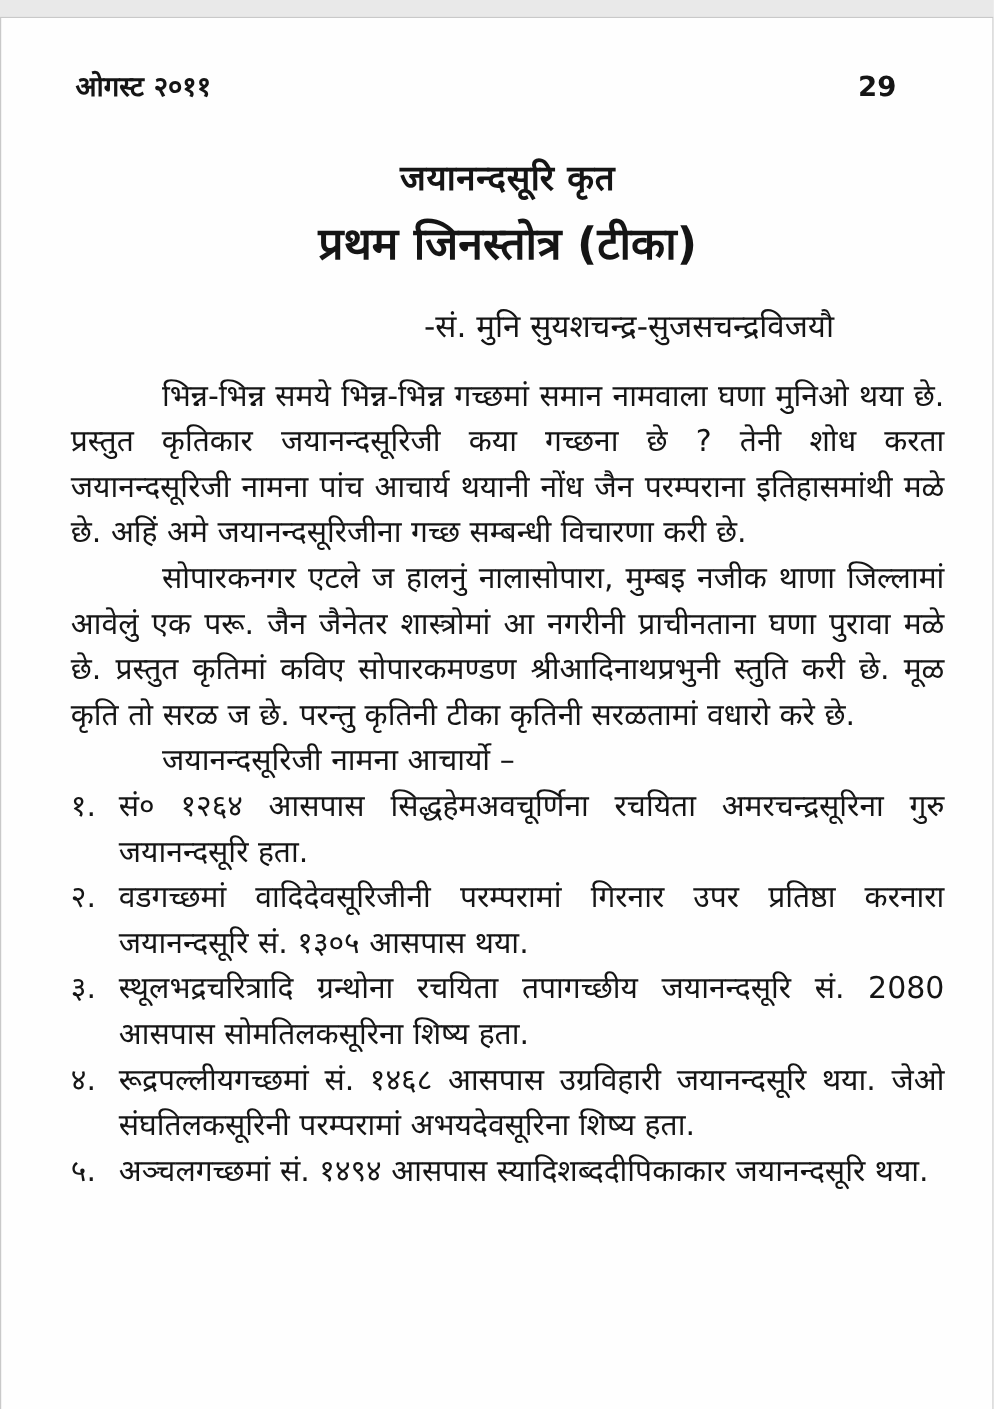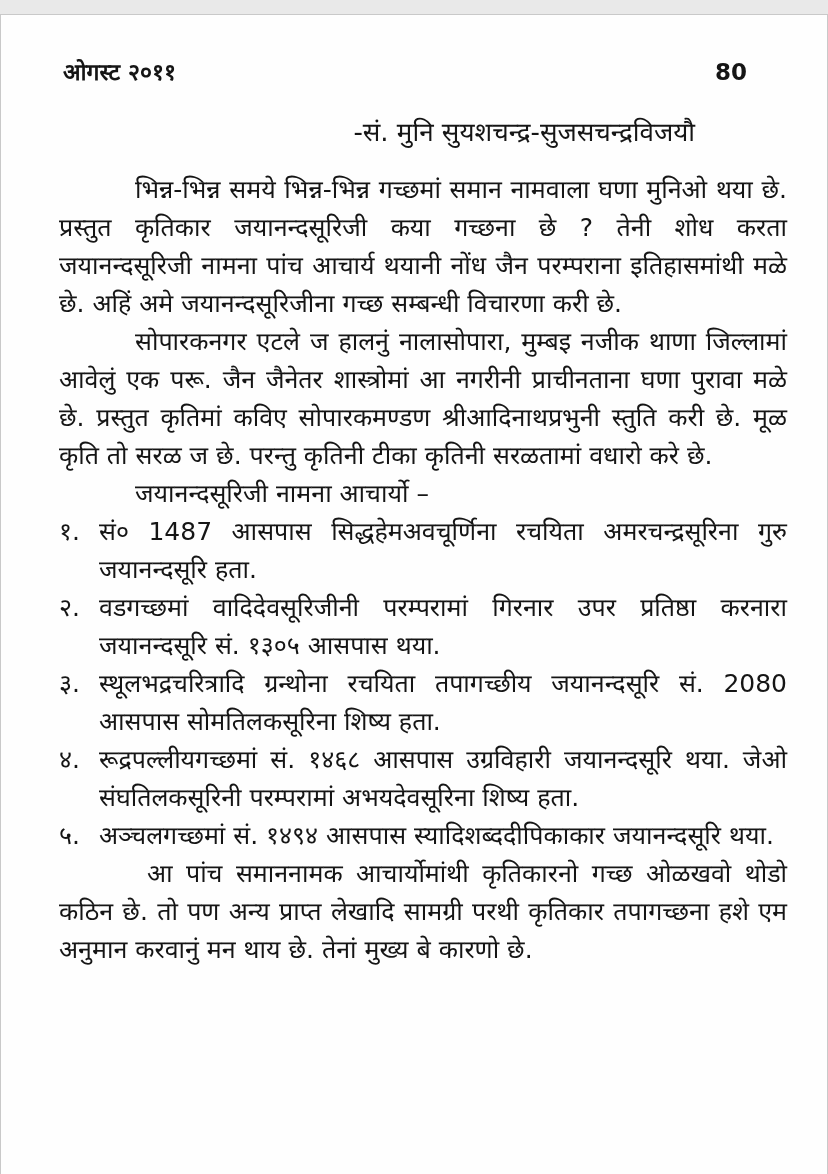--- a/index.html
+++ b/index.html
@@ -87,51 +87,54 @@
   }
 </style>
 </head>
 <body>
 
 <div class="page">
   <div class="inner">
 
     <div class="running-header">
       <span>ओगस्ट २०११</span>
-      <span>80</span>
+      <span>29</span>
     </div>
 
+    <div class="title-block">
+      <div class="title-line1">जयानन्दसूरि कृत</div>
+      <div class="title-line2">प्रथम जिनस्तोत्र (टीका)</div>
+    </div>
 
     <div class="byline">-सं. मुनि सुयशचन्द्र-सुजसचन्द्रविजयौ</div>
 
     <div class="body-text">
       <p class="para">भिन्न-भिन्न समये भिन्न-भिन्न गच्छमां समान नामवाला घणा मुनिओ थया छे. प्रस्तुत कृतिकार जयानन्दसूरिजी कया गच्छना छे ? तेनी शोध करता जयानन्दसूरिजी नामना पांच आचार्य थयानी नोंध जैन परम्पराना इतिहासमांथी मळे छे. अहिं अमे जयानन्दसूरिजीना गच्छ सम्बन्धी विचारणा करी छे.</p>
       <p class="para">सोपारकनगर एटले ज हालनुं नालासोपारा, मुम्बइ नजीक थाणा जिल्लामां आवेलुं एक परू. जैन जैनेतर शास्त्रोमां आ नगरीनी प्राचीनताना घणा पुरावा मळे छे. प्रस्तुत कृतिमां कविए सोपारकमण्डण श्रीआदिनाथप्रभुनी स्तुति करी छे. मूळ कृति तो सरळ ज छे. परन्तु कृतिनी टीका कृतिनी सरळतामां वधारो करे छे.</p>
       <p class="list-heading">जयानन्दसूरिजी नामना आचार्यो –</p>
 
       <div class="numbered-list">
         <div class="list-item">
           <span class="list-num">१.</span>
-          <span class="list-text">सं० 1487 आसपास सिद्धहेमअवचूर्णिना रचयिता अमरचन्द्रसूरिना गुरु जयानन्दसूरि हता.</span>
+          <span class="list-text">सं० १२६४ आसपास सिद्धहेमअवचूर्णिना रचयिता अमरचन्द्रसूरिना गुरु जयानन्दसूरि हता.</span>
         </div>
         <div class="list-item">
           <span class="list-num">२.</span>
           <span class="list-text">वडगच्छमां वादिदेवसूरिजीनी परम्परामां गिरनार उपर प्रतिष्ठा करनारा जयानन्दसूरि सं. १३०५ आसपास थया.</span>
         </div>
         <div class="list-item">
           <span class="list-num">३.</span>
           <span class="list-text">स्थूलभद्रचरित्रादि ग्रन्थोना रचयिता तपागच्छीय जयानन्दसूरि सं. 2080 आसपास सोमतिलकसूरिना शिष्य हता.</span>
         </div>
         <div class="list-item">
           <span class="list-num">४.</span>
           <span class="list-text">रूद्रपल्लीयगच्छमां सं. १४६८ आसपास उग्रविहारी जयानन्दसूरि थया. जेओ संघतिलकसूरिनी परम्परामां अभयदेवसूरिना शिष्य हता.</span>
         </div>
         <div class="list-item">
           <span class="list-num">५.</span>
           <span class="list-text">अञ्चलगच्छमां सं. १४९४ आसपास स्यादिशब्ददीपिकाकार जयानन्दसूरि थया.</span>
         </div>
       </div>
 
-      <p class="closing">आ पांच समाननामक आचार्योमांथी कृतिकारनो गच्छ ओळखवो थोडो कठिन छे. तो पण अन्य प्राप्त लेखादि सामग्री परथी कृतिकार तपागच्छना हशे एम अनुमान करवानुं मन थाय छे. तेनां मुख्य बे कारणो छे.</p>
     </div>
 
   </div>
 </div>
 
 </body></html>

